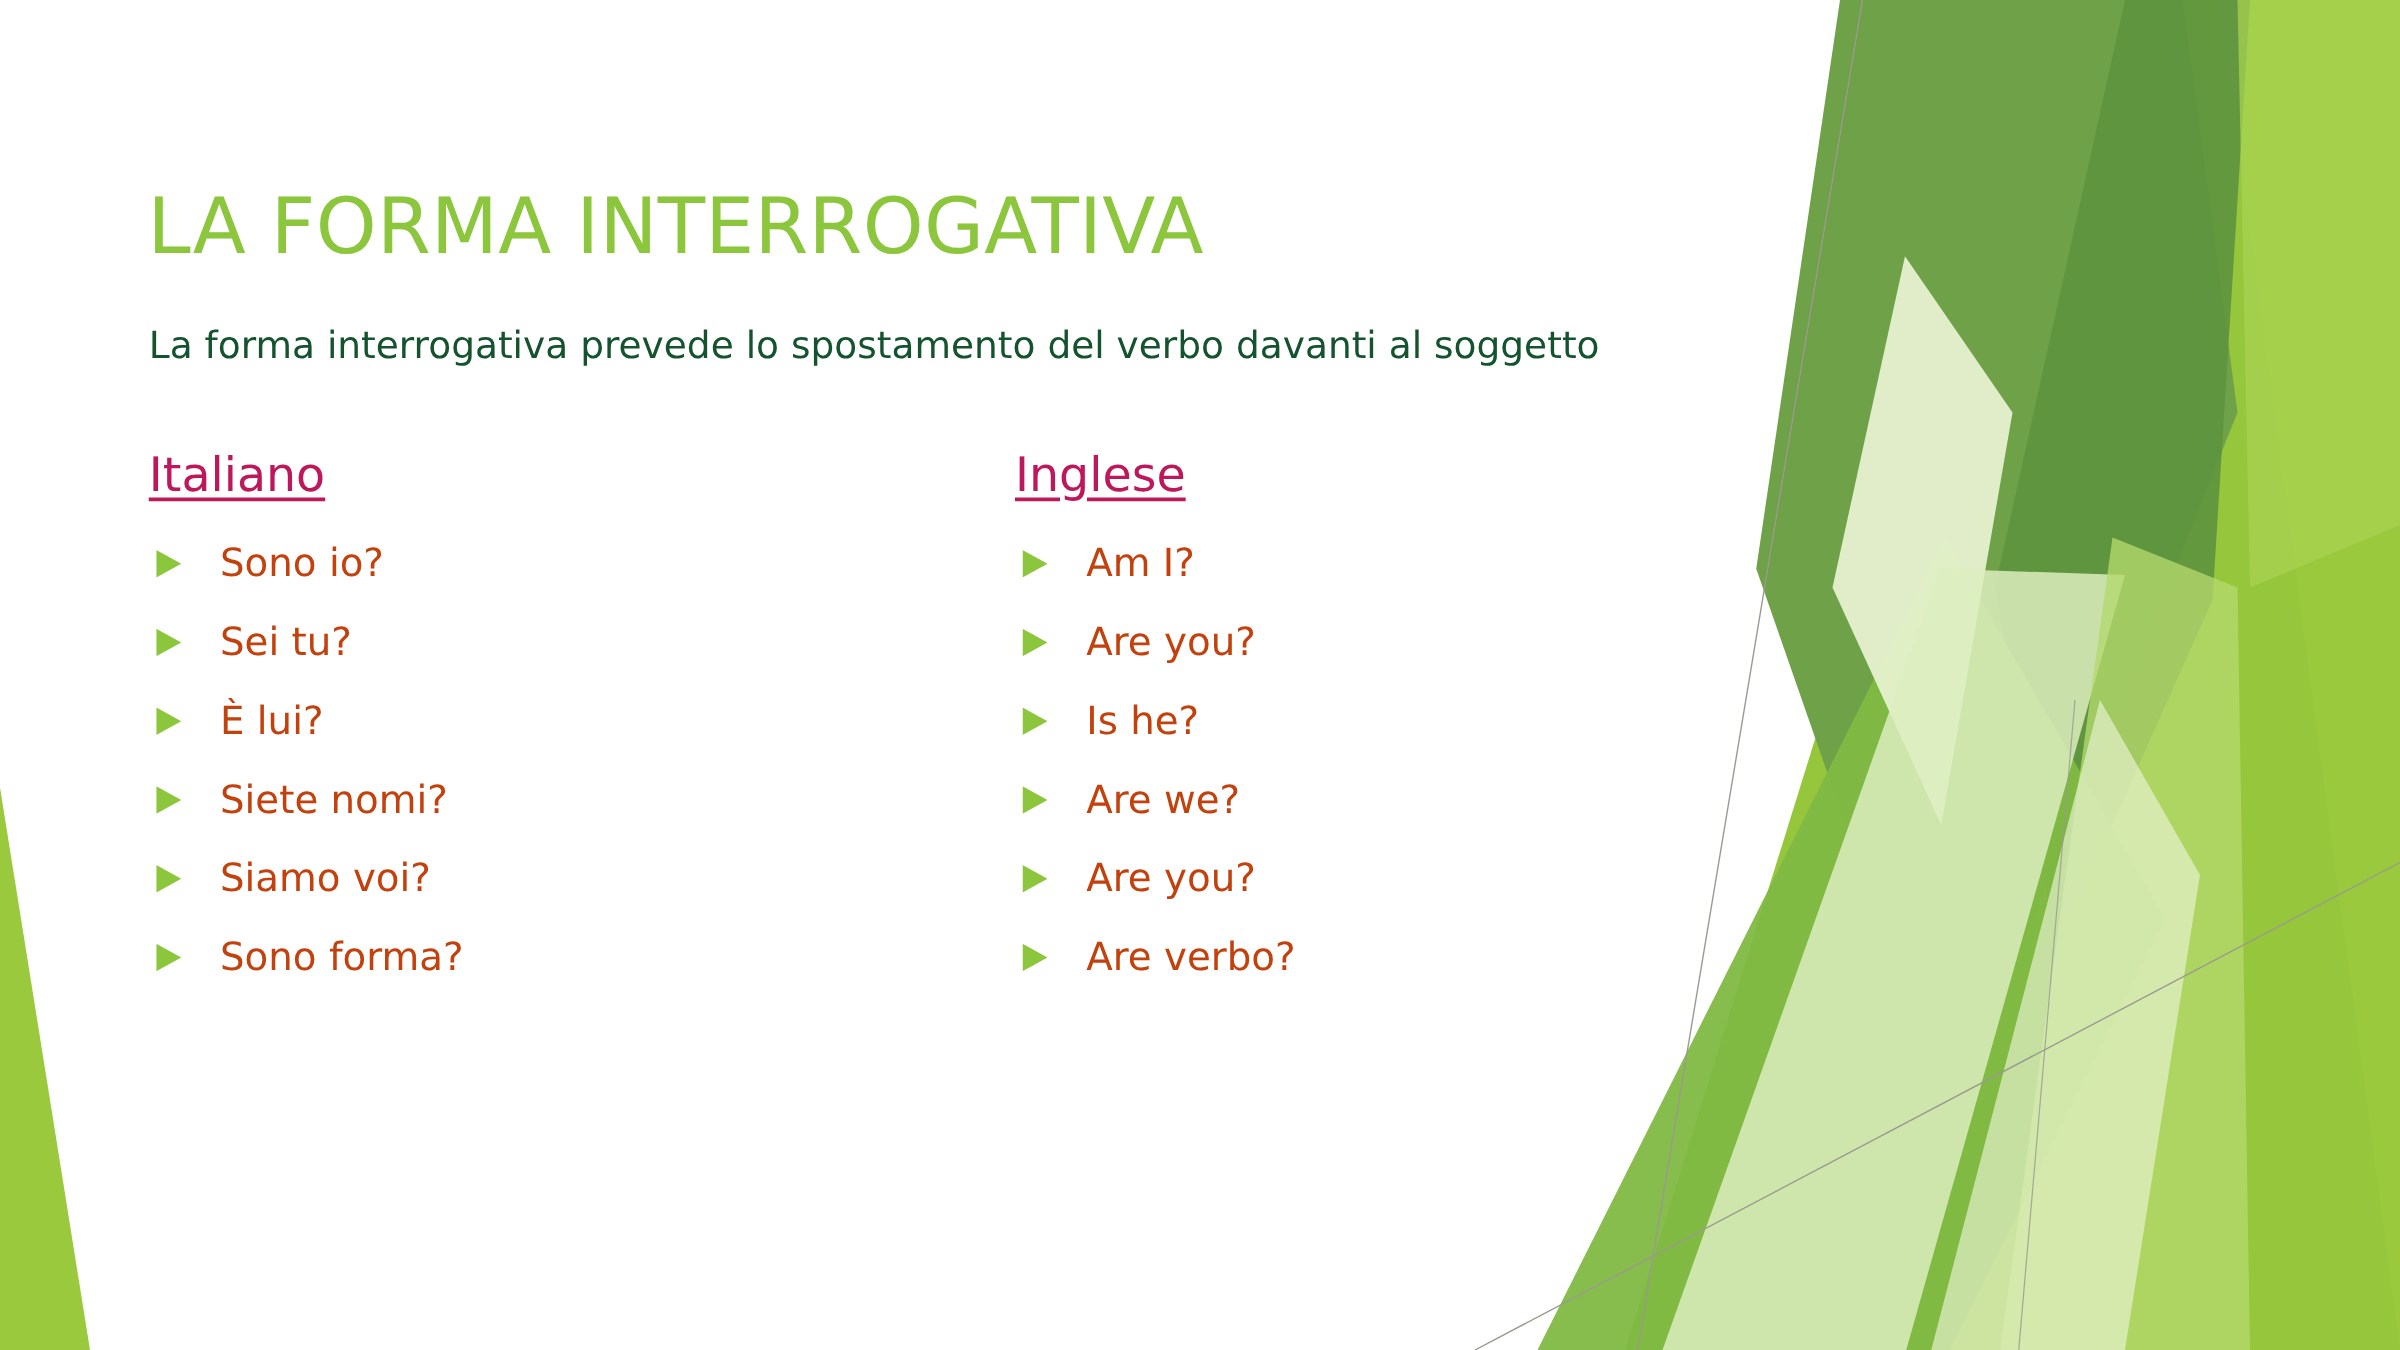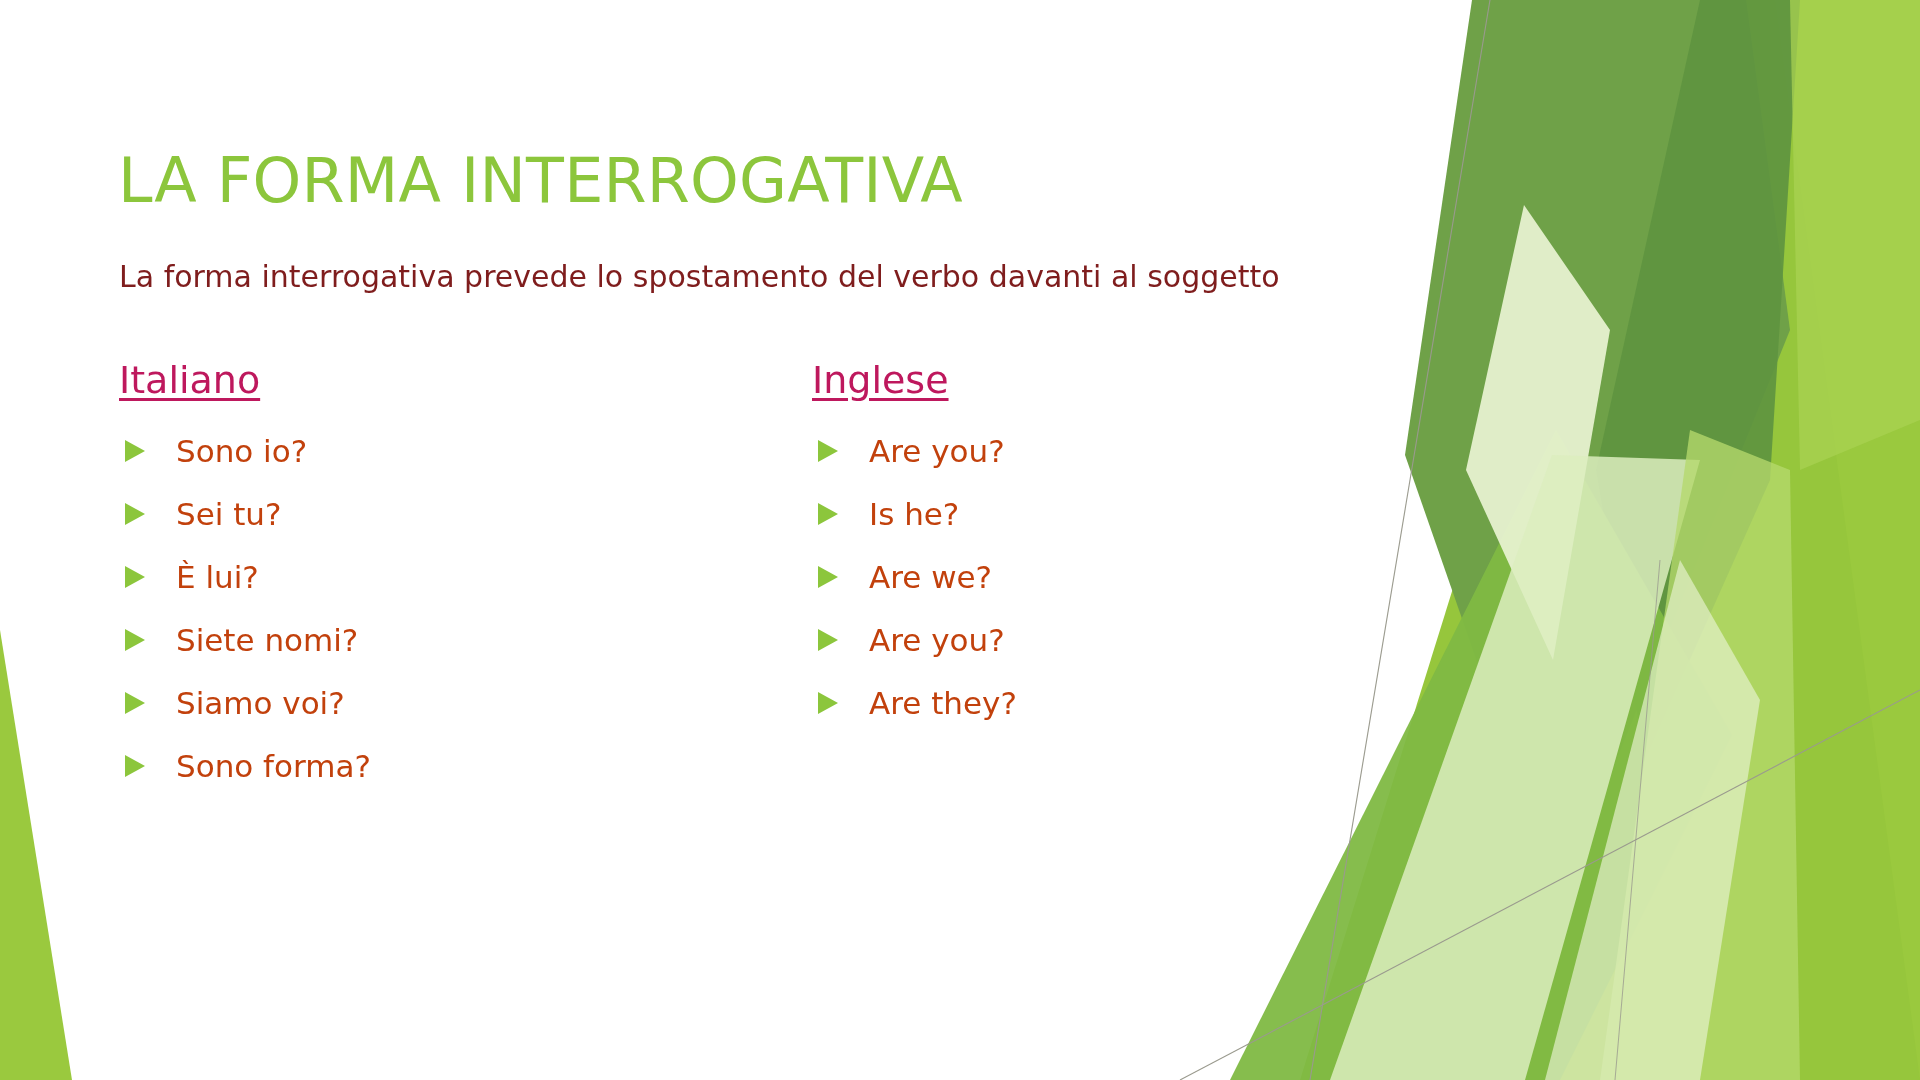--- a/index.html
+++ b/index.html
@@ -49,21 +49,21 @@
     white-space: nowrap;
   }
 
   .slide-subtitle {
     position: absolute;
     left: 119px;
     top: 228px;
     font-size: 30px;
     line-height: 1.25;
     font-weight: 400;
-    color: #7f1d1d;
+    color: #14532d;
     white-space: nowrap;
   }
 
   .columns {
     position: absolute;
     left: 0;
     top: 360px;
     width: 1450px;
   }
 
@@ -217,20 +217,28 @@
 
       <div class="column right">
         <div class="col-heading">Inglese</div>
         <ul class="bullet-list">
           <li class="bullet-item">
             <span class="bullet-marker">
               <svg width="20" height="22" viewBox="0 0 20 22">
                   <polygon points="0,0 20,11 0,22" fill="#8CC63C"></polygon>
                 </svg>
             </span>
+            <span class="bullet-text">Am I?</span>
+          </li>
+          <li class="bullet-item">
+            <span class="bullet-marker">
+              <svg width="20" height="22" viewBox="0 0 20 22">
+                  <polygon points="0,0 20,11 0,22" fill="#8CC63C"></polygon>
+                </svg>
+            </span>
             <span class="bullet-text">Are you?</span>
           </li>
           <li class="bullet-item">
             <span class="bullet-marker">
               <svg width="20" height="22" viewBox="0 0 20 22">
                   <polygon points="0,0 20,11 0,22" fill="#8CC63C"></polygon>
                 </svg>
             </span>
             <span class="bullet-text">Is he?</span>
           </li>
@@ -249,20 +257,20 @@
                 </svg>
             </span>
             <span class="bullet-text">Are you?</span>
           </li>
           <li class="bullet-item">
             <span class="bullet-marker">
               <svg width="20" height="22" viewBox="0 0 20 22">
                   <polygon points="0,0 20,11 0,22" fill="#8CC63C"></polygon>
                 </svg>
             </span>
-            <span class="bullet-text">Are they?</span>
+            <span class="bullet-text">Are verbo?</span>
           </li>
         </ul>
       </div>
 
     </div>
   </div>
 </div>
 
 </body></html>

